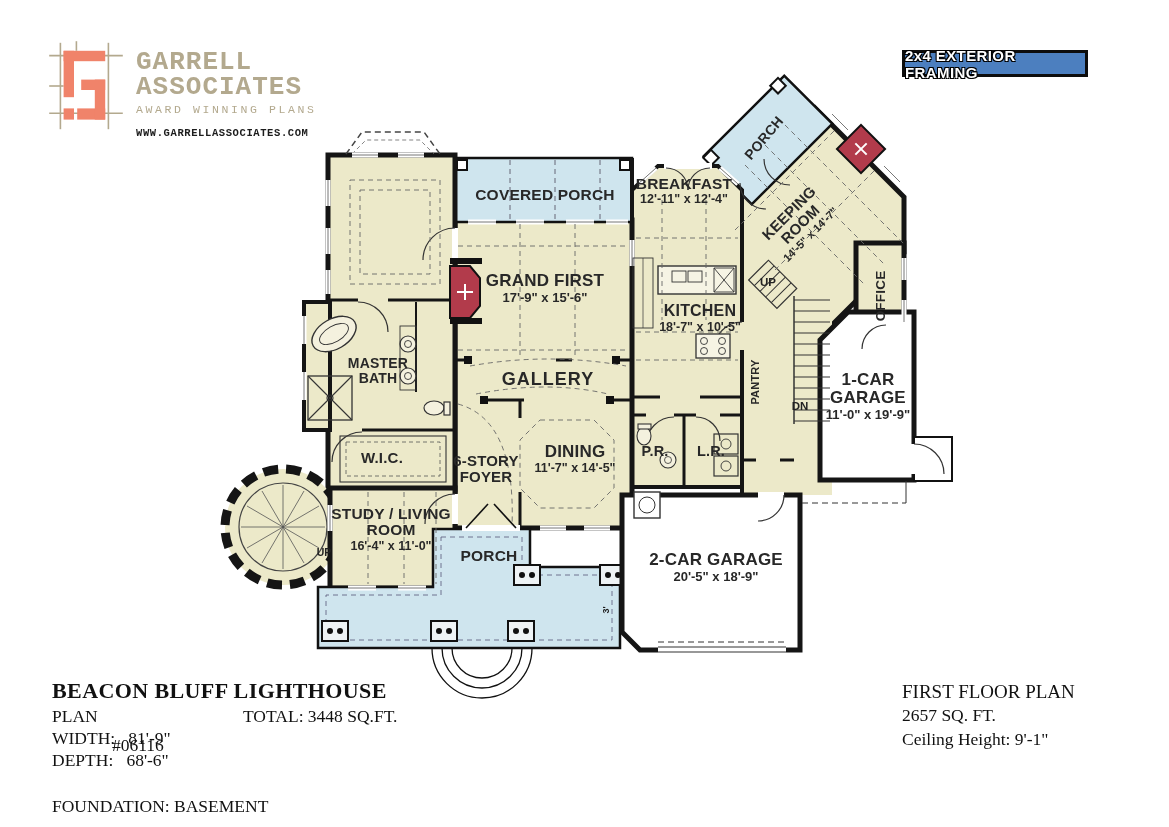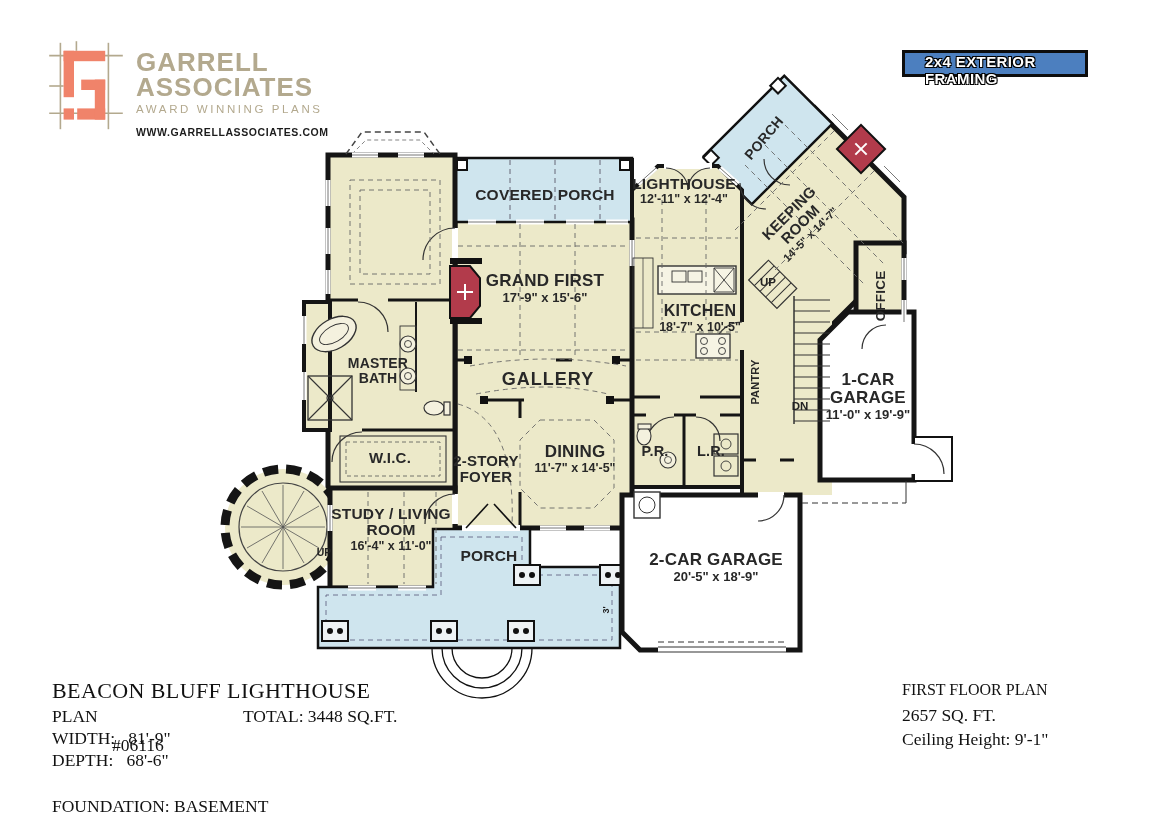--- a/index.html
+++ b/index.html
@@ -1,45 +1,45 @@
 <!DOCTYPE html>
 <html><head>
 <meta charset="utf-8">
 <style>
   html,body{margin:0;padding:0;background:#fff;}
   .canvas{position:relative;width:1169px;height:827px;background:#ffffff;overflow:hidden;
           font-family:"Liberation Sans",sans-serif;}
   .plan-svg{position:absolute;left:0;top:0;}
   
   .logo{position:absolute;left:46px;top:38px;display:flex;gap:10px;align-items:flex-start;}
-  .logo-text{padding-top:12px;}
+  .logo-text{padding-top:12px;font-family:Liberation Mono, monospace;}
   .logo-name{font-weight:700;font-size:26px;line-height:0.96;color:#b3a98e;letter-spacing:1px;}
   .logo-tag{font-size:11.5px;color:#b3a98e;letter-spacing:2.6px;margin-top:3px;font-weight:400;}
   .logo-web{font-size:10.5px;color:#1c1c1c;font-weight:700;letter-spacing:0.6px;margin-top:11px;}
   .badge{position:absolute;left:902px;top:50px;width:186px;height:27px;background:#4c7fbf;
-         border:3px solid #0d0d0d;box-sizing:border-box;display:flex;justify-content:center;padding-left:20px;}
+         border:3px solid #0d0d0d;box-sizing:border-box;display:flex;align-items:center;justify-content:center;}
   .badge span{color:#fff;font-weight:700;font-size:15px;letter-spacing:0.4px;
          text-shadow:1px 1px 0 #000,-1px -1px 0 #000,1px -1px 0 #000,-1px 1px 0 #000;}
   
   .rl{position:absolute;transform:translate(-50%,-50%);text-align:center;color:#282828;
       font-weight:700;line-height:1.05;letter-spacing:0.2px;}
   .rl .nm{display:block;}
   .rl .dm{display:block;font-size:12.5px;margin-top:1px;letter-spacing:0;}
   .nw{white-space:nowrap;}
   .ann{position:absolute;transform:translate(-50%,-50%);color:#222;font-weight:700;}
   
   .ftxt{position:absolute;font-family:"Liberation Serif",serif;color:#111;white-space:pre;}
-  .f-title{left:52px;top:678px;font-size:22px;font-weight:400;letter-spacing:0.4px;}
+  .f-title{left:52px;top:678px;font-size:22px;font-weight:700;letter-spacing:0.4px;}
   .f-plan{left:52px;top:706px;font-size:17.5px;}
   .f-num{left:112px;top:706px;font-size:17.5px;margin-top:29px;}
   .f-total{left:243px;top:706px;font-size:17.5px;}
   .f-width{left:52px;top:728px;font-size:17.5px;}
   .f-depth{left:52px;top:750px;font-size:17.5px;}
   .f-found{left:52px;top:796px;font-size:17.5px;}
-  .f-r1{left:902px;top:681px;font-size:16px;}
+  .f-r1{left:902px;top:681px;font-size:19px;}
   .f-r2{left:902px;top:705px;font-size:17.5px;}
   .f-r3{left:902px;top:729px;font-size:17.5px;}
 </style>
 </head>
 <body>
 
 <div class="canvas">
 
   <div class="logo">
     <svg width="80" height="96" viewBox="0 0 100 116">
@@ -336,21 +336,21 @@
       <path d="M450,266 H470 L480,278 V306 L470,318 H450 Z" fill="#b23b4b" stroke="#111" stroke-width="2"></path>
       <line x1="465" y1="284" x2="465" y2="300" stroke="#fff" stroke-width="2"></line>
       <line x1="457" y1="292" x2="473" y2="292" stroke="#fff" stroke-width="2"></line>
     </g>
   </svg>
 
   <div class="rl nw" style="left:545px;top:195px;font-size:15.5px">
     <span class="nm">COVERED PORCH</span>
   </div>
   <div class="rl nw" style="left:684px;top:191px;font-size:15.5px">
-    <span class="nm">LIGHTHOUSE</span>
+    <span class="nm">BREAKFAST</span>
     <span class="dm">12'-11" x 12'-4"</span>
   </div>
   <div class="rl nw" style="left:764px;top:138px;font-size:14px;transform:translate(-50%,-50%) rotate(-50deg)">
     <span class="nm">PORCH</span>
   </div>
   <div class="rl" style="left:799px;top:223px;width:100px;font-size:15px;transform:translate(-50%,-50%) rotate(-45deg)">
     <span class="nm">KEEPING ROOM</span>
     <span class="dm" style="font-size:11px">14'-5" x 14'-7"</span>
   </div>
   <div class="rl nw" style="left:881px;top:296px;font-size:13.5px;transform:translate(-50%,-50%) rotate(-90deg)">
@@ -366,25 +366,25 @@
   </div>
   <div class="rl nw" style="left:756px;top:382px;font-size:11px;transform:translate(-50%,-50%) rotate(-90deg)">
     <span class="nm">PANTRY</span>
   </div>
   <div class="rl" style="left:378px;top:371px;width:70px;font-size:14px">
     <span class="nm">MASTER BATH</span>
   </div>
   <div class="rl nw" style="left:548px;top:379px;font-size:18px;letter-spacing:1px">
     <span class="nm">GALLERY</span>
   </div>
-  <div class="rl nw" style="left:390px;top:458px;font-size:15px">
+  <div class="rl nw" style="left:382px;top:458px;font-size:15px">
     <span class="nm">W.I.C.</span>
   </div>
   <div class="rl" style="left:486px;top:469px;width:80px;font-size:15px">
-    <span class="nm">2-STORY FOYER</span>
+    <span class="nm">6-STORY FOYER</span>
   </div>
   <div class="rl nw" style="left:575px;top:459px;font-size:17px">
     <span class="nm">DINING</span>
     <span class="dm">11'-7" x 14'-5"</span>
   </div>
   <div class="rl nw" style="left:655px;top:452px;font-size:14.5px">
     <span class="nm">P.R.</span>
   </div>
   <div class="rl nw" style="left:711px;top:452px;font-size:14.5px">
     <span class="nm">L.R.</span>

